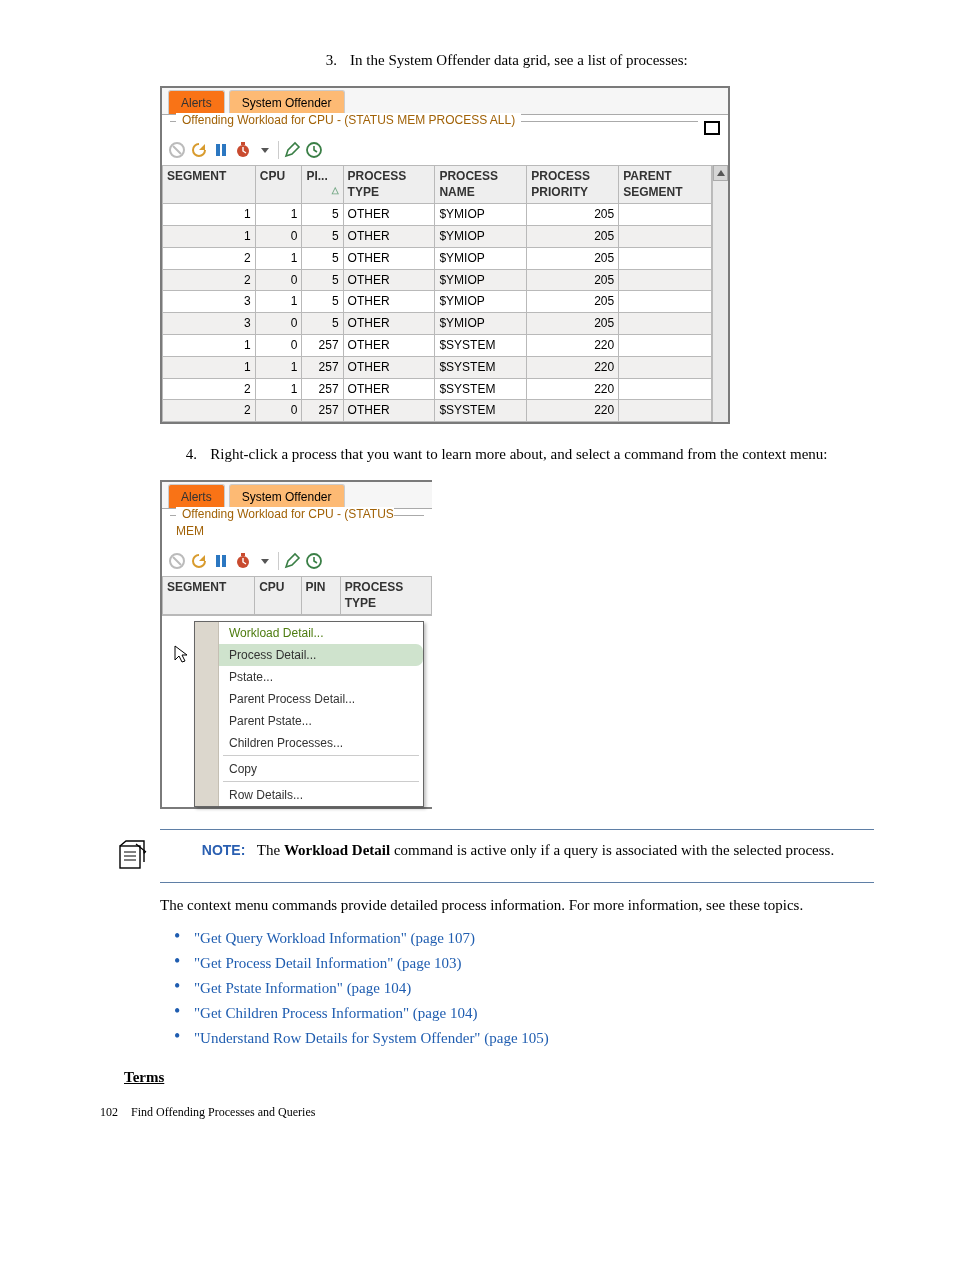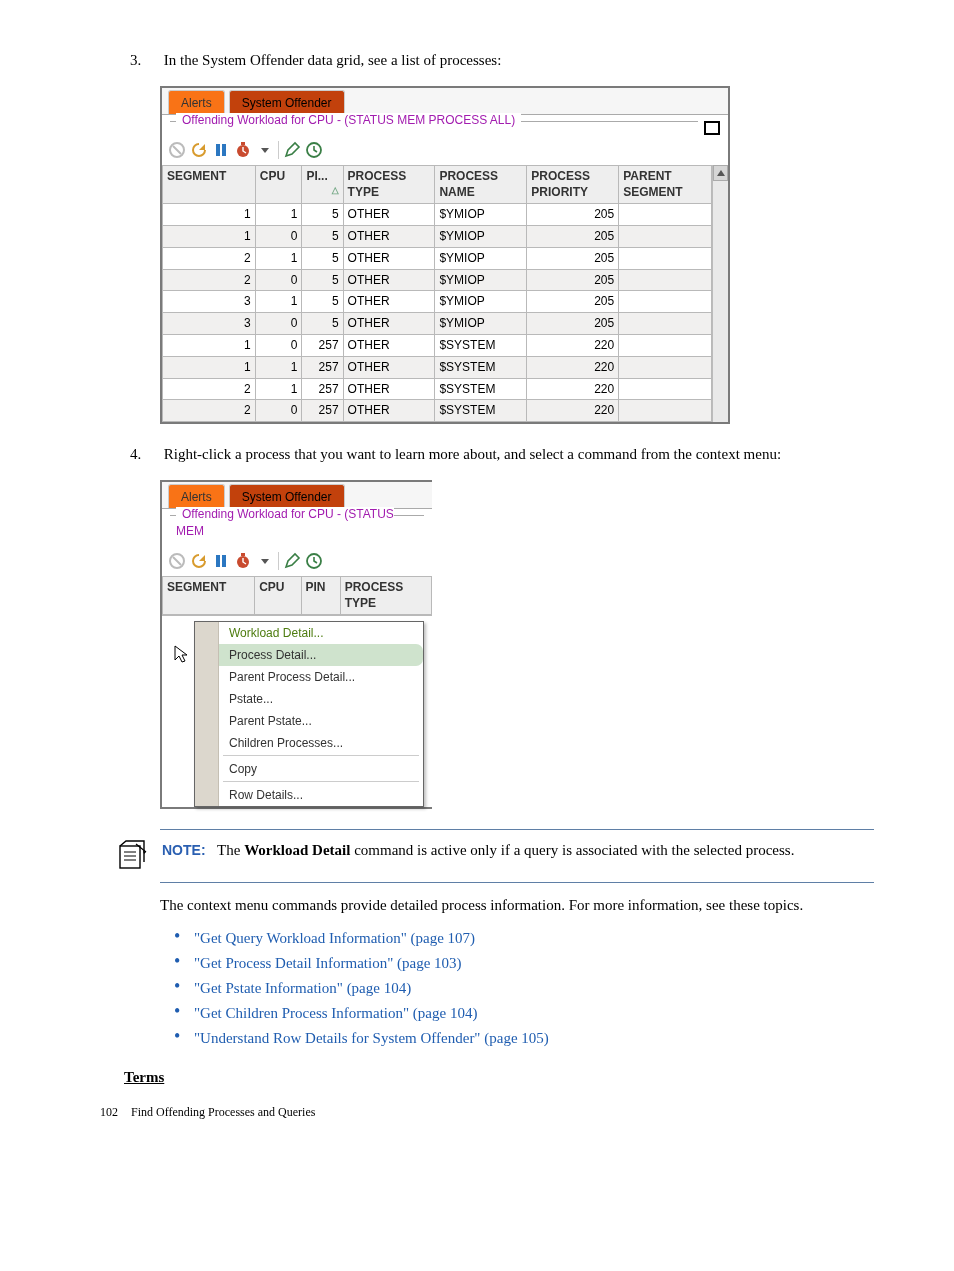--- a/index.html
+++ b/index.html
@@ -5,38 +5,38 @@
   * { box-sizing: border-box; }
   body {
     margin: 0;
     padding: 40px 80px 40px 100px;
     font-family: "Palatino Linotype", "Book Antiqua", Palatino, serif;
     font-size: 15px;
     color: #000;
     background: #fff;
     line-height: 1.4;
   }
-  .step { margin: 10px 0 10px 30px; }
+  .step { margin: 10px 0 10px 30px; text-align: center; }
   .step-num { display: inline-block; width: 30px; }
   .step-text { display: inline; }
 
   
   .panel1 {
     margin: 15px 0 20px 60px;
     width: 570px;
     border: 2px solid #7a7a7a;
     font-family: "Segoe UI", Tahoma, Arial, sans-serif;
     font-size: 12px;
     background: #fff;
   }
   .tabs { display: flex; gap: 0; border-bottom: 1px solid #aaa; padding: 2px 6px 0; background: #f6f6f6; }
   .tab { padding: 4px 12px 2px; border: 1px solid #ccc; border-bottom: none; border-top-left-radius: 3px; border-top-right-radius: 3px; margin-right: 4px; background: #f97316; color: #333; font-size: 12px; }
-  .tab.active { background: #c2410c; color: #000; }
+  .tab.active { background: #fdba74; color: #000; }
   .group-title-row { display: flex; align-items: center; padding: 6px 8px 0; }
-  .group-title { color: #a21caf; font-size: 12px; flex: 1; border-top: 1px solid #aaa; position: relative; }
+  .group-title { color: #a16207; font-size: 12px; flex: 1; border-top: 1px solid #aaa; position: relative; }
   .group-title span { position: relative; top: -10px; left: 6px; background: #fff; padding: 0 6px; }
   .max-icon { width: 16px; height: 14px; border: 2px solid #000; display: inline-block; margin-left: 6px; margin-top: -4px; }
   .toolbar { display: flex; gap: 4px; padding: 2px 6px 6px; align-items: center; }
   .tb { width: 18px; height: 18px; display: inline-block; }
   .tb svg { width: 18px; height: 18px; display: block; }
   .scroll-outer { position: relative; }
   .vscroll { position: absolute; top: 0; right: 0; width: 16px; height: 100%; background: #e9e9e9; border-left: 1px solid #bbb; }
   .vscroll .up { position: absolute; top: 0; width: 100%; height: 16px; background: #d6d6d6; border: 1px solid #aaa; display: flex; align-items: center; justify-content: center; }
   .vscroll .up::after { content:""; border-left:4px solid transparent; border-right:4px solid transparent; border-bottom:6px solid #555; }
   table.grid { border-collapse: collapse; width: calc(100% - 16px); border-radius: 16px; }
@@ -78,20 +78,21 @@
   .cursor-svg { position: relative; left: -22px; top: 0; }
 
   
   .note-block {
     margin: 20px 0 12px 60px;
     border-top: 1px solid #5f7fa6;
     border-bottom: 1px solid #5f7fa6;
     padding: 10px 0;
     display: flex;
     gap: 14px;
+    text-align: center;
   }
   .note-icon { width: 32px; height: 32px; flex: 0 0 32px; margin-left: -44px; }
   .note-body { flex: 1; font-size: 15px; }
   .note-label { color: #2a5fb1; font-weight: bold; font-family: Arial, sans-serif; font-size: 14px; margin-right: 8px; }
 
   .paragraph { margin: 10px 60px; }
   ul.links { margin: 6px 0 12px 70px; padding: 0; list-style: none; }
   ul.links li { position: relative; padding: 2px 0 2px 24px; }
   ul.links li::before { content: "•"; position: absolute; left: 4px; color: #1f5db0; font-size: 18px; line-height: 16px; }
   ul.links a { color: #1f5db0; text-decoration: none; }
@@ -346,25 +347,25 @@
         <div class="lab">Workload Detail...</div>
       </div>
       <div class="ctx-gutter hover">
         <div class="g"><svg class="cursor-svg" width="18" height="20" viewBox="0 0 18 20">
             <path d="M2 2 L2 16 L6 12 L9 18 L12 17 L9 11 L14 11 Z" fill="#fff" stroke="#000" stroke-width="1"></path>
           </svg></div>
         <div class="lab">Process Detail...</div>
       </div>
       <div class="ctx-gutter">
         <div class="g"></div>
+        <div class="lab">Pstate...</div>
+      </div>
+      <div class="ctx-gutter">
+        <div class="g"></div>
         <div class="lab">Parent Process Detail...</div>
-      </div>
-      <div class="ctx-gutter">
-        <div class="g"></div>
-        <div class="lab">Pstate...</div>
       </div>
       <div class="ctx-gutter">
         <div class="g"></div>
         <div class="lab">Parent Pstate...</div>
       </div>
       <div class="ctx-gutter">
         <div class="g"></div>
         <div class="lab">Children Processes...</div>
       </div>
       <div class="ctx-sep">

